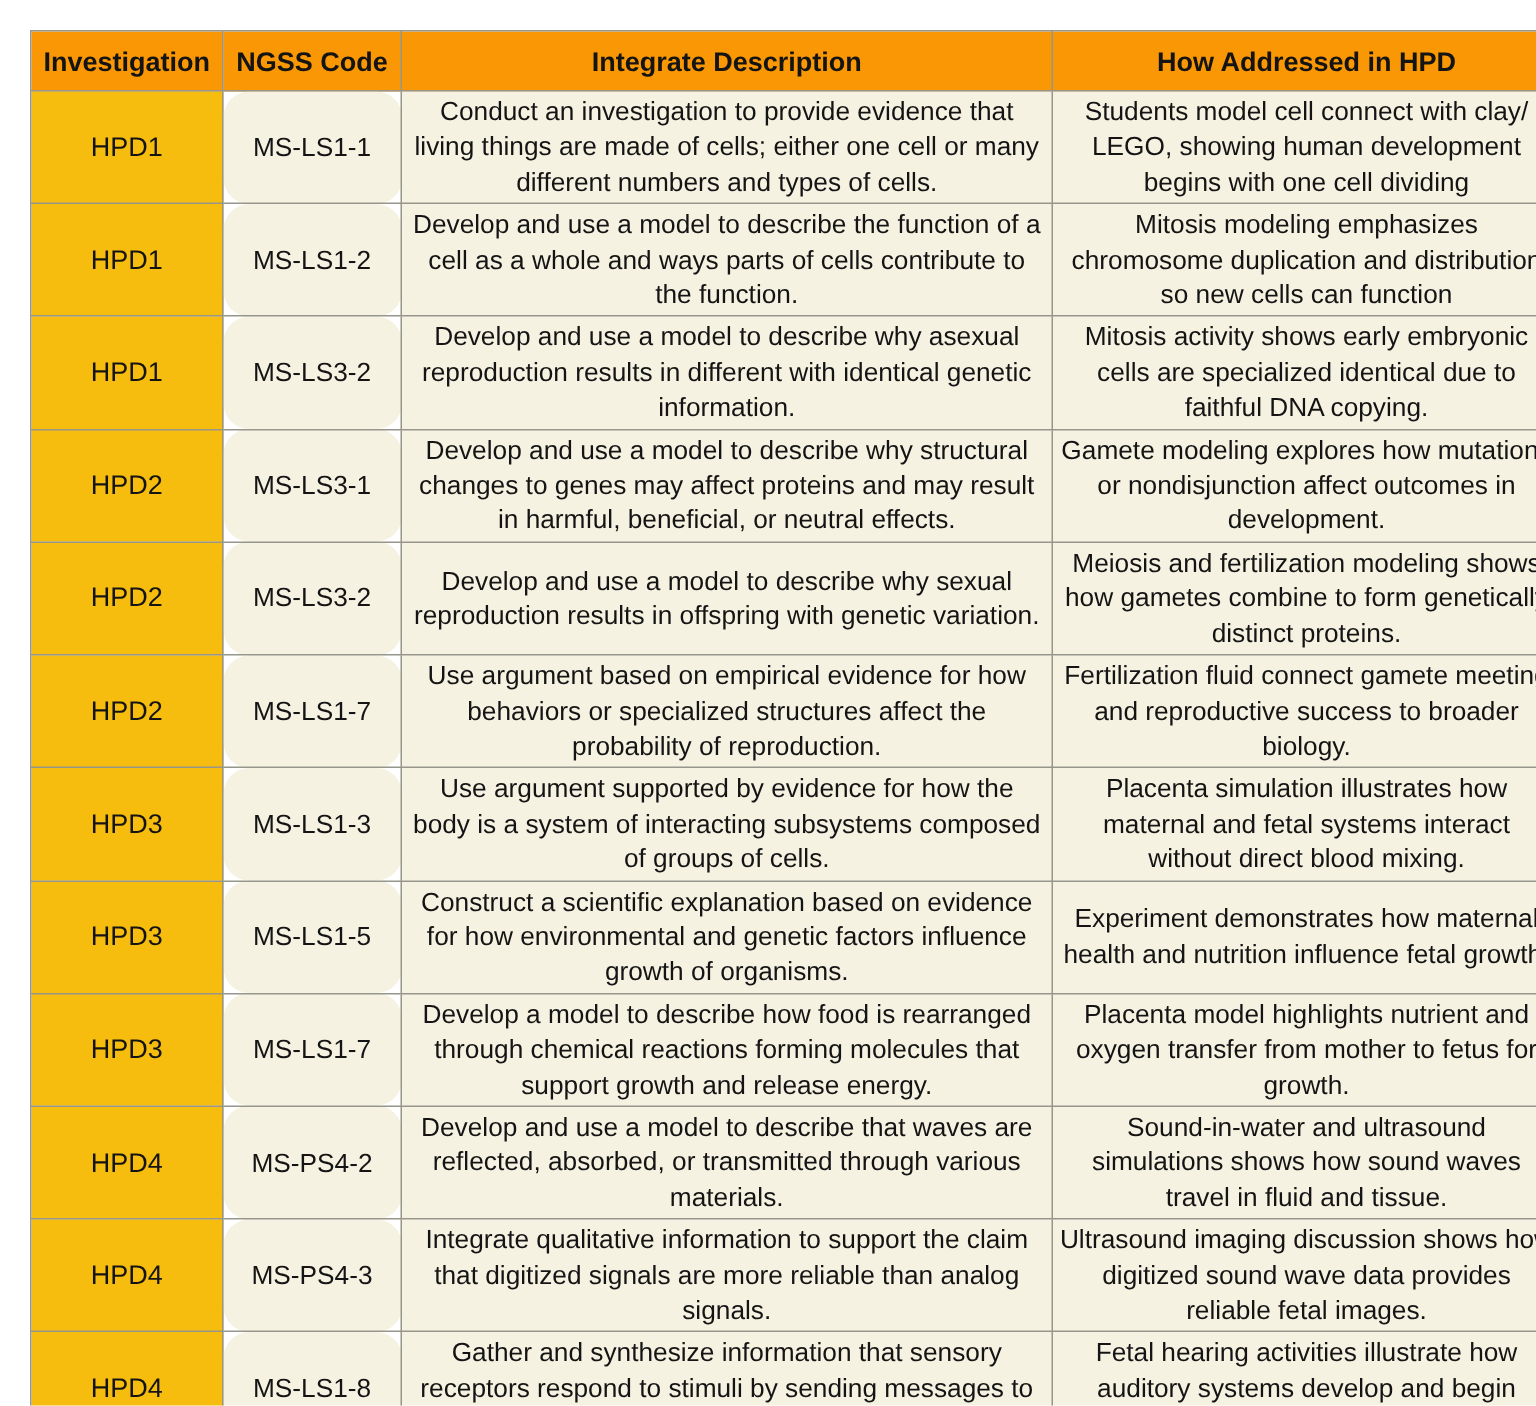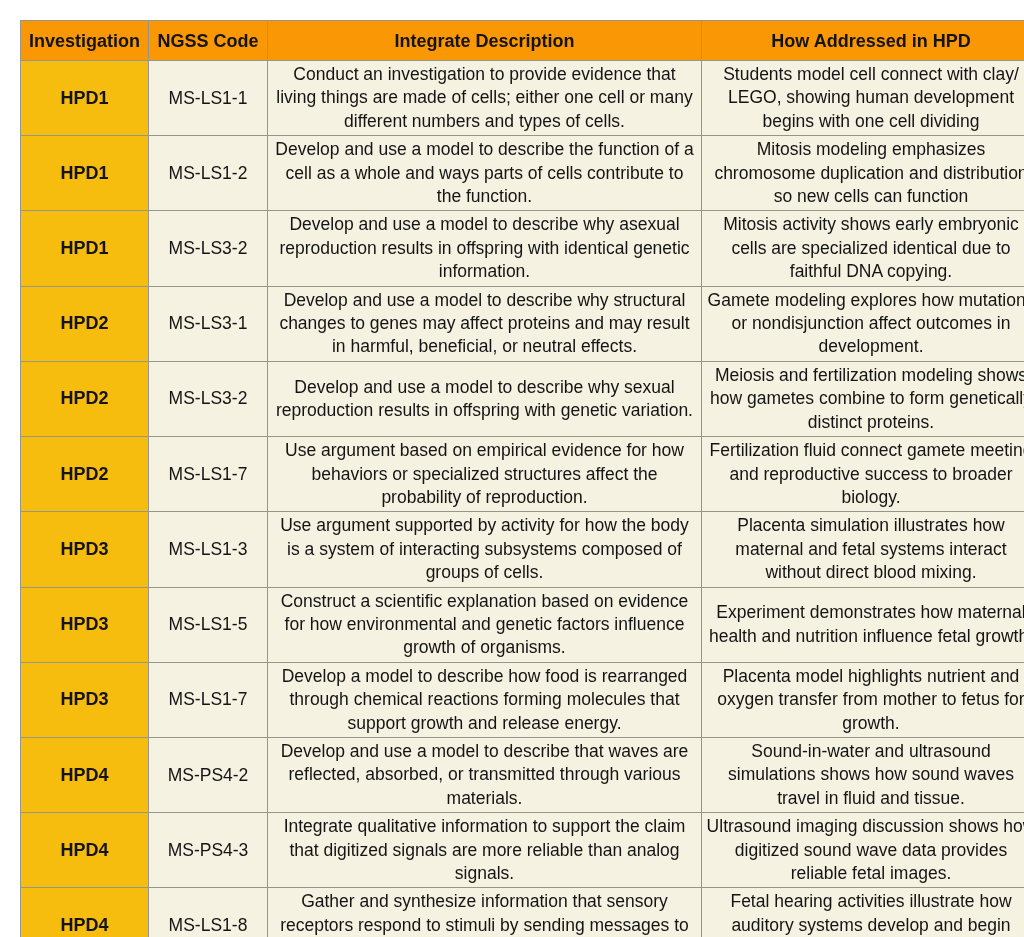--- a/index.html
+++ b/index.html
@@ -33,26 +33,27 @@
   }
   th.header-cell {
     background: #FA9704;
     font-weight: bold;
     font-size: 18px;
     height: 40px;
     line-height: 22px;
   }
   td.col-investigation {
     background: #F6BC0E;
-    font-weight: bold;
+    font-weight: normal;
     font-size: 18px;
   }
   td.col-code {
     background: #F6F2E2;
     font-size: 17.5px;
+    border-radius: 17px;
   }
   td.col-description,
   td.col-addressed {
     background: #F6F2E2;
     font-size: 17.5px;
     line-height: 23.4px;
     margin-left: 24px;
   }
   col.c-investigation { width: 128px; }
   col.c-code          { width: 119px; }
@@ -88,21 +89,21 @@
         </tr>
         <tr class="body-row">
           <td class="col-investigation">HPD1</td>
           <td class="col-code">MS-LS1-2</td>
           <td class="col-description">Develop and use a model to describe the function of a cell as a whole and ways parts of cells contribute to the function.</td>
           <td class="col-addressed">Mitosis modeling emphasizes chromosome duplication and distribution so new cells can function</td>
         </tr>
         <tr class="body-row">
           <td class="col-investigation">HPD1</td>
           <td class="col-code">MS-LS3-2</td>
-          <td class="col-description">Develop and use a model to describe why asexual reproduction results in offspring with identical genetic information.</td>
+          <td class="col-description">Develop and use a model to describe why asexual reproduction results in different with identical genetic information.</td>
           <td class="col-addressed">Mitosis activity shows early embryonic cells are specialized identical due to faithful DNA copying.</td>
         </tr>
         <tr class="body-row">
           <td class="col-investigation">HPD2</td>
           <td class="col-code">MS-LS3-1</td>
           <td class="col-description">Develop and use a model to describe why structural changes to genes may affect proteins and may result in harmful, beneficial, or neutral effects.</td>
           <td class="col-addressed">Gamete modeling explores how mutations or nondisjunction affect outcomes in development.</td>
         </tr>
         <tr class="body-row">
           <td class="col-investigation">HPD2</td>
@@ -112,21 +113,21 @@
         </tr>
         <tr class="body-row">
           <td class="col-investigation">HPD2</td>
           <td class="col-code">MS-LS1-7</td>
           <td class="col-description">Use argument based on empirical evidence for how behaviors or specialized structures affect the probability of reproduction.</td>
           <td class="col-addressed">Fertilization fluid connect gamete meeting and reproductive success to broader biology.</td>
         </tr>
         <tr class="body-row">
           <td class="col-investigation">HPD3</td>
           <td class="col-code">MS-LS1-3</td>
-          <td class="col-description">Use argument supported by activity for how the body is a system of interacting subsystems composed of groups of cells.</td>
+          <td class="col-description">Use argument supported by evidence for how the body is a system of interacting subsystems composed of groups of cells.</td>
           <td class="col-addressed">Placenta simulation illustrates how maternal and fetal systems interact without direct blood mixing.</td>
         </tr>
         <tr class="body-row">
           <td class="col-investigation">HPD3</td>
           <td class="col-code">MS-LS1-5</td>
           <td class="col-description">Construct a scientific explanation based on evidence for how environmental and genetic factors influence growth of organisms.</td>
           <td class="col-addressed">Experiment demonstrates how maternal health and nutrition influence fetal growth.</td>
         </tr>
         <tr class="body-row">
           <td class="col-investigation">HPD3</td>

